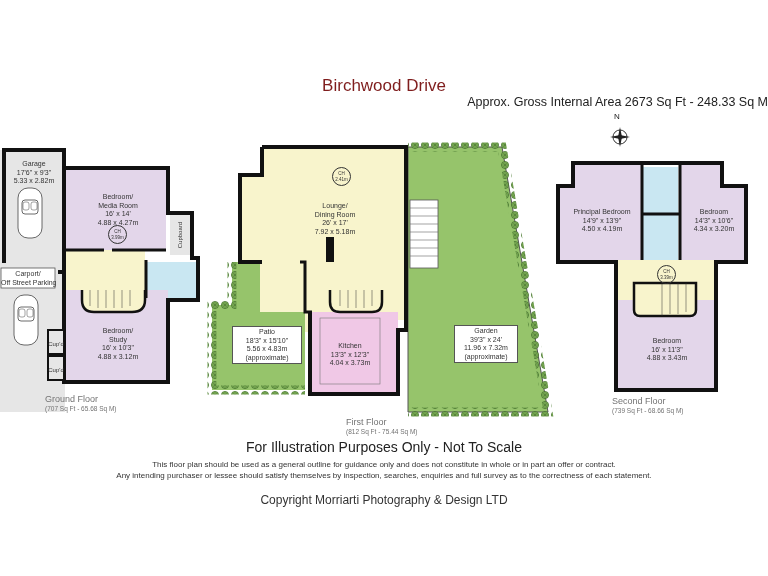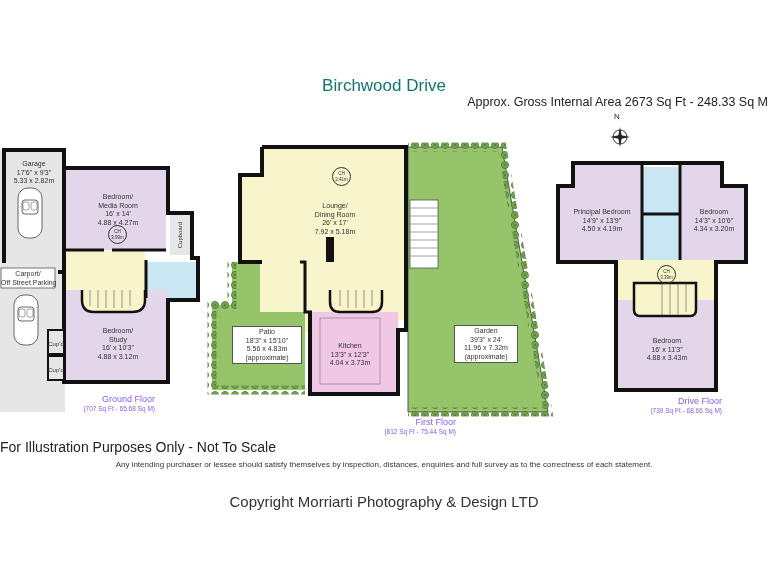--- a/index.html
+++ b/index.html
@@ -1,28 +1,28 @@
 <!DOCTYPE html>
 <html><head>
 <meta charset="utf-8">
 <style>
   html, body { margin: 0; padding: 0; background: #ffffff; }
   body { width: 768px; height: 576px; position: relative; overflow: hidden; font-family: "Liberation Sans", sans-serif; color: #222; }
   .abs { position: absolute; }
-  .title { left: 0; width: 768px; top: 76px; text-align: center; font-size: 17px; color: #0f766e; }
+  .title { left: 0; width: 768px; top: 76px; text-align: center; font-size: 17px; color: #7f1d1d; }
   .subtitle { left: 0; width: 768px; top: 95px; text-align: right; font-size: 12.5px; color: #222; }
   .plan { position: absolute; left: 0; top: 0; }
   .room-label { position: absolute; text-align: center; font-size: 7px; line-height: 8.5px; color: #333; white-space: nowrap; }
   .boxed { background: #fff; border: 0.8px solid #555; padding: 1px 3px; }
-  .floor-label { position: absolute; text-align: right; color: #8b5cf6; }
+  .floor-label { position: absolute; text-align: left; color: #737373; }
   .floor-label .name { font-size: 9px; line-height: 11px; }
   .floor-label .area { font-size: 6.5px; line-height: 8px; }
-  .footer-title { left: 0; width: 768px; top: 439px; text-align: left; font-size: 14px; color: #222; }
+  .footer-title { left: 0; width: 768px; top: 439px; text-align: center; font-size: 14px; color: #222; }
   .disclaimer { left: 0; width: 768px; top: 460px; text-align: center; font-size: 8px; line-height: 10.5px; color: #333; }
-  .copyright { left: 0; width: 768px; top: 493px; text-align: center; font-size: 15px; color: #333; }
+  .copyright { left: 0; width: 768px; top: 493px; text-align: center; font-size: 12px; color: #333; }
   .ch { position: absolute; border: 0.8px solid #333; border-radius: 50%; width: 17px; height: 17px; font-size: 4.5px; line-height: 6px; text-align: center; color: #333; display:flex; flex-direction:column; justify-content:center; }
 </style>
 </head>
 <body>
 
 <div class="abs title">Birchwood Drive</div>
 <div class="abs subtitle">Approx. Gross Internal Area   2673 Sq Ft  -  248.33 Sq M</div>
 
 <svg class="plan" width="768" height="576" viewBox="0 0 768 576">
   <defs>
@@ -206,21 +206,22 @@
 <div class="ch" style="left:657px;top:265px;">
   <div>CH</div>
   <div>3.39m</div>
 </div>
 <div class="room-label" style="left:630px;top:337px;width:74px;">
   <div>Bedroom</div>
   <div>16' x 11'3"</div>
   <div>4.88 x 3.43m</div>
 </div>
 <div class="floor-label" style="left:612px;top:396px;width:110px;">
-  <div class="name">Drive Floor</div>
+  <div class="name">Second Floor</div>
   <div class="area">(739 Sq Ft - 68.66 Sq M)</div>
 </div>
 
 <div class="abs footer-title">For Illustration Purposes Only - Not To Scale</div>
 <div class="abs disclaimer">
-  <div>Any intending purchaser or lessee should satisfy themselves by inspection, distances, enquiries and full survey as to the correctness of each statement.</div>
+  <div>This floor plan should be used as a general outline for guidance only and does not constitute in whole or in part an offer or contract.</div>
+  <div>Any intending purchaser or lessee should satisfy themselves by inspection, searches, enquiries and full survey as to the correctness of each statement.</div>
 </div>
 <div class="abs copyright">Copyright Morriarti Photography &amp; Design LTD</div>
 
 </body></html>

